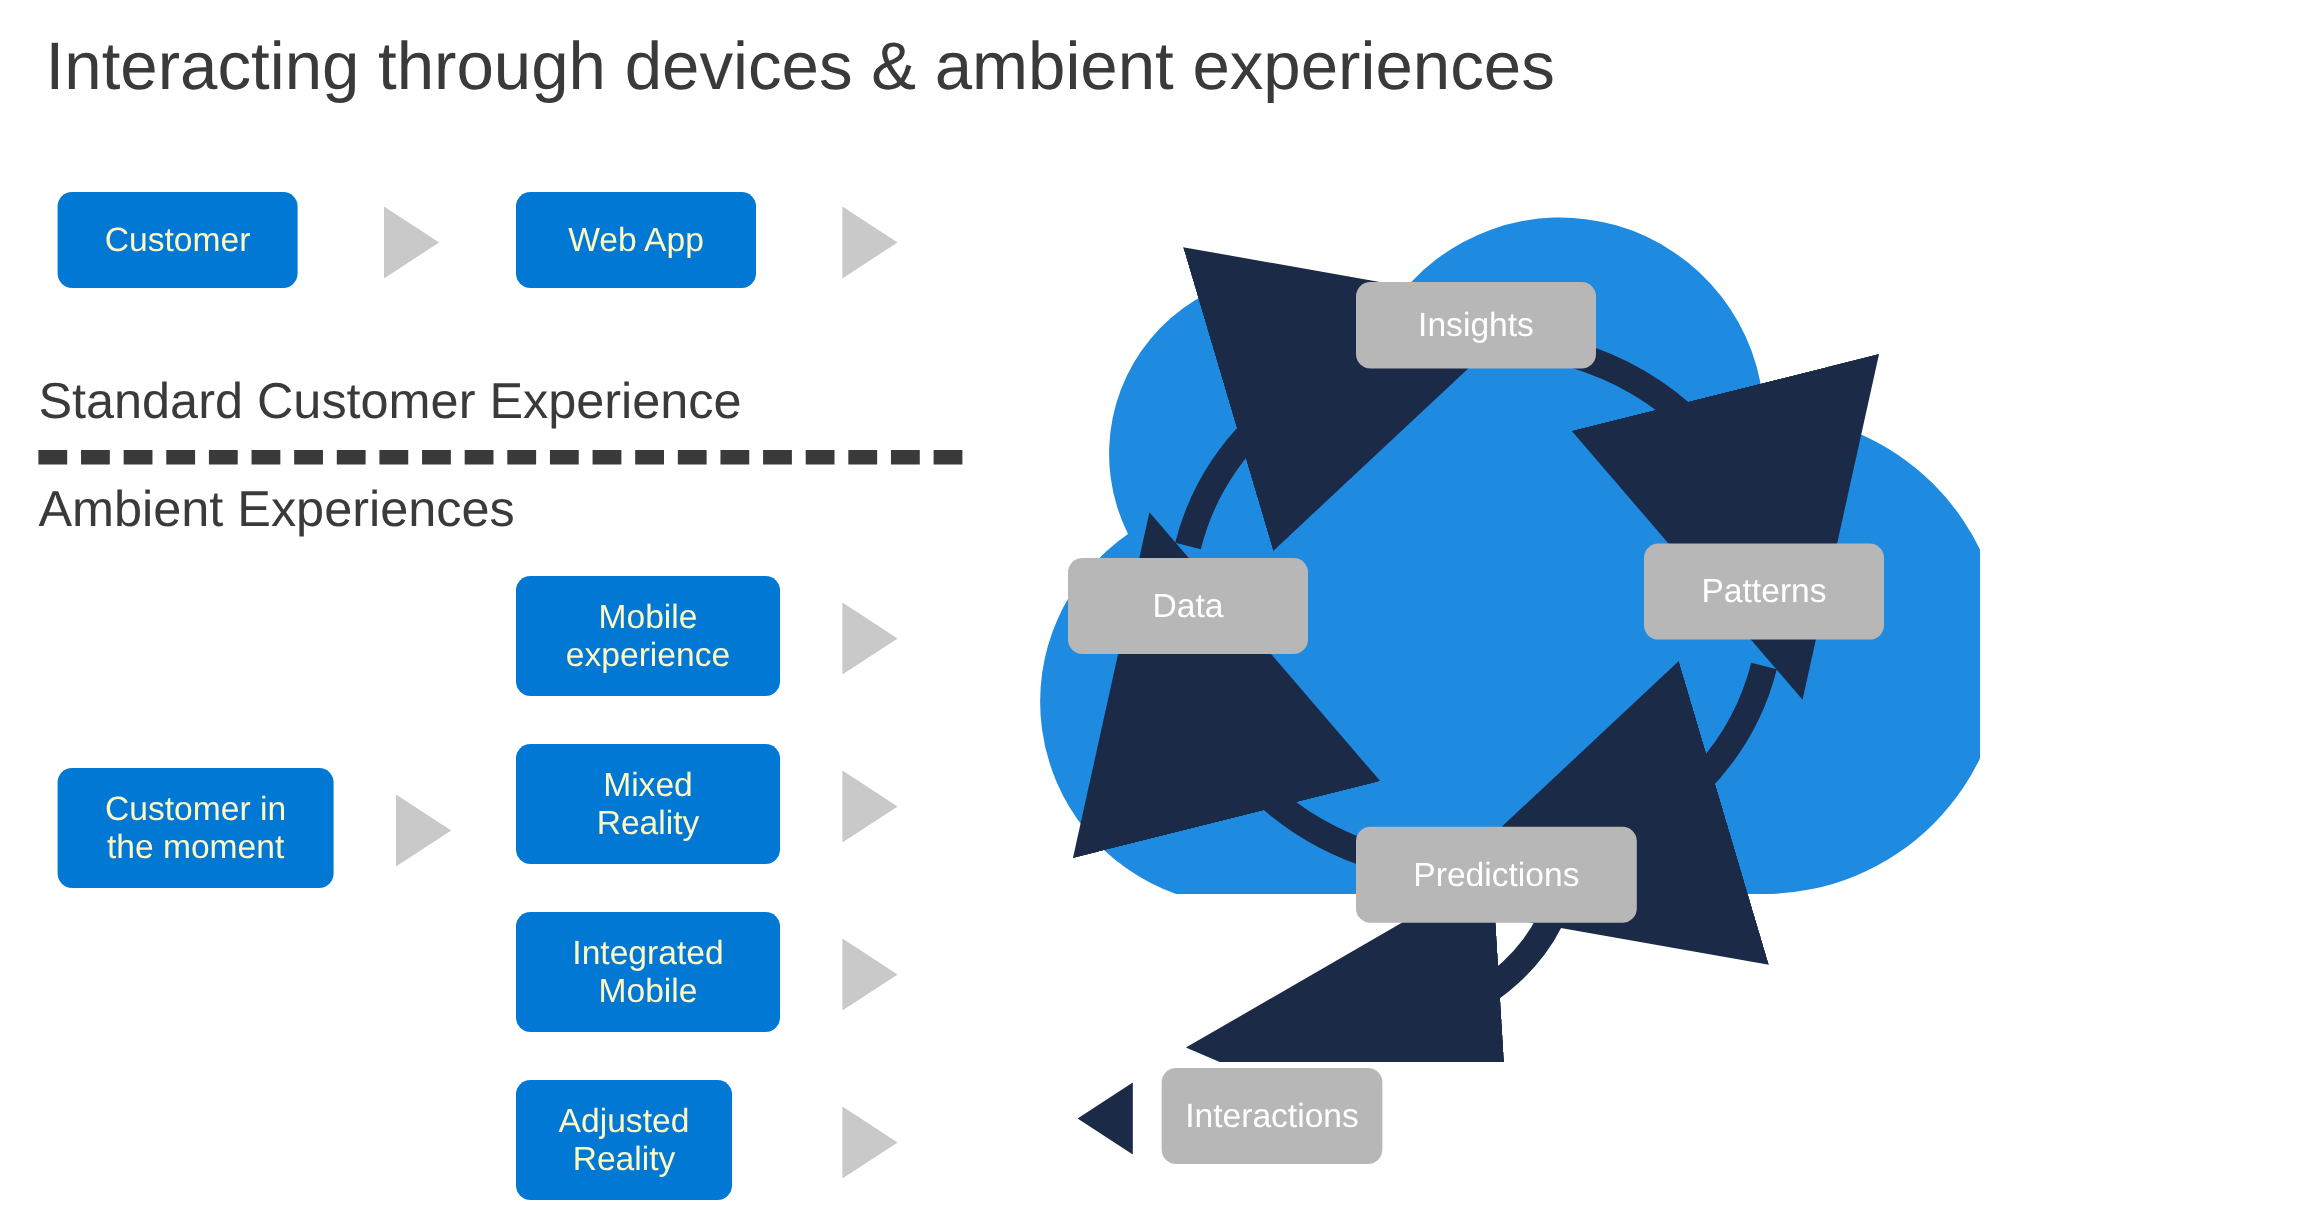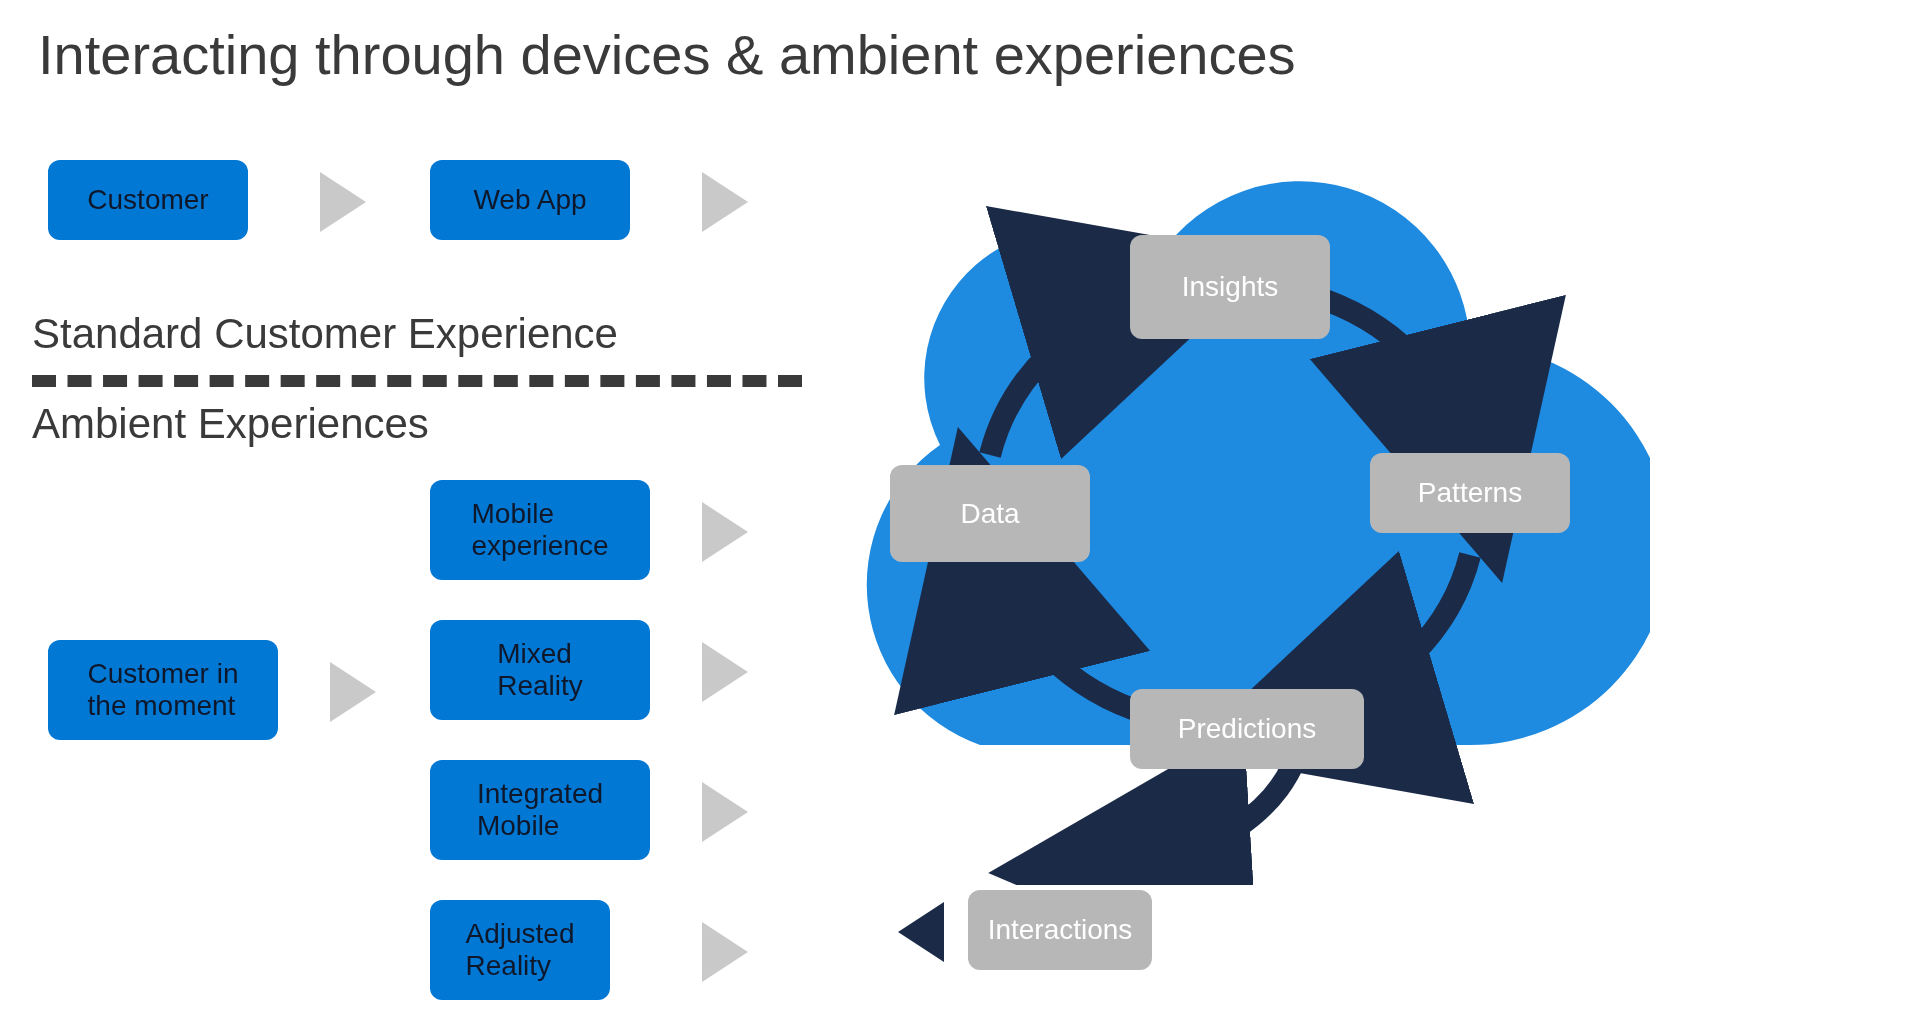--- a/index.html
+++ b/index.html
@@ -1,18 +1,18 @@
 <!DOCTYPE html>
 <html><head>
 <meta charset="utf-8">
 <style>
   html,body{margin:0;padding:0;width:1918px;height:1026px;background:#fff;font-family:"Segoe UI",Arial,sans-serif;overflow:hidden}
   .stage{position:relative;width:1918px;height:1026px}
   .title{position:absolute;left:38px;top:22px;font-size:56px;font-weight:300;color:#3a3a3a}
-  .blue-box{position:absolute;background:#0078d4;border-radius:12px;color:#0f172a;display:flex;align-items:center;justify-content:center;text-align:left;font-size:28px;line-height:1.15}
+  .blue-box{position:absolute;background:#0078d4;border-radius:12px;color:#fef9c3;display:flex;align-items:center;justify-content:center;text-align:center;font-size:28px;line-height:1.15}
   .gray-box{position:absolute;background:#b7b7b7;border-radius:12px;color:#fff;display:flex;align-items:center;justify-content:center;text-align:center;font-size:28px}
   .arrow-r{position:absolute;width:0;height:0;border-top:30px solid transparent;border-bottom:30px solid transparent;border-left:46px solid #c9c9c9}
   .arrow-l{position:absolute;width:0;height:0;border-top:30px solid transparent;border-bottom:30px solid transparent;border-right:46px solid #1b2a47}
   .section-label{position:absolute;font-size:42px;font-weight:300;color:#3a3a3a}
   .dash{position:absolute;left:32px;top:375px;width:770px;height:0;border-top:12px dashed #3a3a3a}
   
   .cloud{position:absolute;left:830px;top:125px;width:780px;height:720px}
   .cloud svg{position:absolute;left:0;top:0}
 </style>
 </head>
@@ -61,21 +61,21 @@
         </marker>
       </defs>
 
       <path d="M 480 170 A 240 220 0 0 1 640 330" fill="none" stroke="#1b2a47" stroke-width="22" marker-end="url(#ah)"></path>
       <path d="M 640 430 A 240 220 0 0 1 480 590" fill="none" stroke="#1b2a47" stroke-width="22" marker-end="url(#ah)"></path>
       <path d="M 320 590 A 240 220 0 0 1 160 430" fill="none" stroke="#1b2a47" stroke-width="22" marker-end="url(#ah)"></path>
       <path d="M 160 330 A 240 220 0 0 1 320 170" fill="none" stroke="#1b2a47" stroke-width="22" marker-end="url(#ah)"></path>
 
       <path d="M 470 620 A 200 150 0 0 1 290 740" fill="none" stroke="#1b2a47" stroke-width="22" marker-end="url(#ah)"></path>
     </svg>
-    <div class="gray-box" style="left:300px;top:110px;width:200px;height:104px">Insights</div>
+    <div class="gray-box" style="left:300px;top:110px;width:200px;height:72px">Insights</div>
     <div class="gray-box" style="left:540px;top:328px;width:200px;height:80px">Patterns</div>
     <div class="gray-box" style="left:300px;top:564px;width:234px;height:80px">Predictions</div>
-    <div class="gray-box" style="left:60px;top:340px;width:200px;height:97px">Data</div>
+    <div class="gray-box" style="left:60px;top:340px;width:200px;height:80px">Data</div>
   </div>
 
   <div class="gray-box" style="left:968px;top:890px;width:184px;height:80px">Interactions</div>
   <div class="arrow-l" style="left:898px;top:902px"></div>
 </div>
 
 </body></html>

